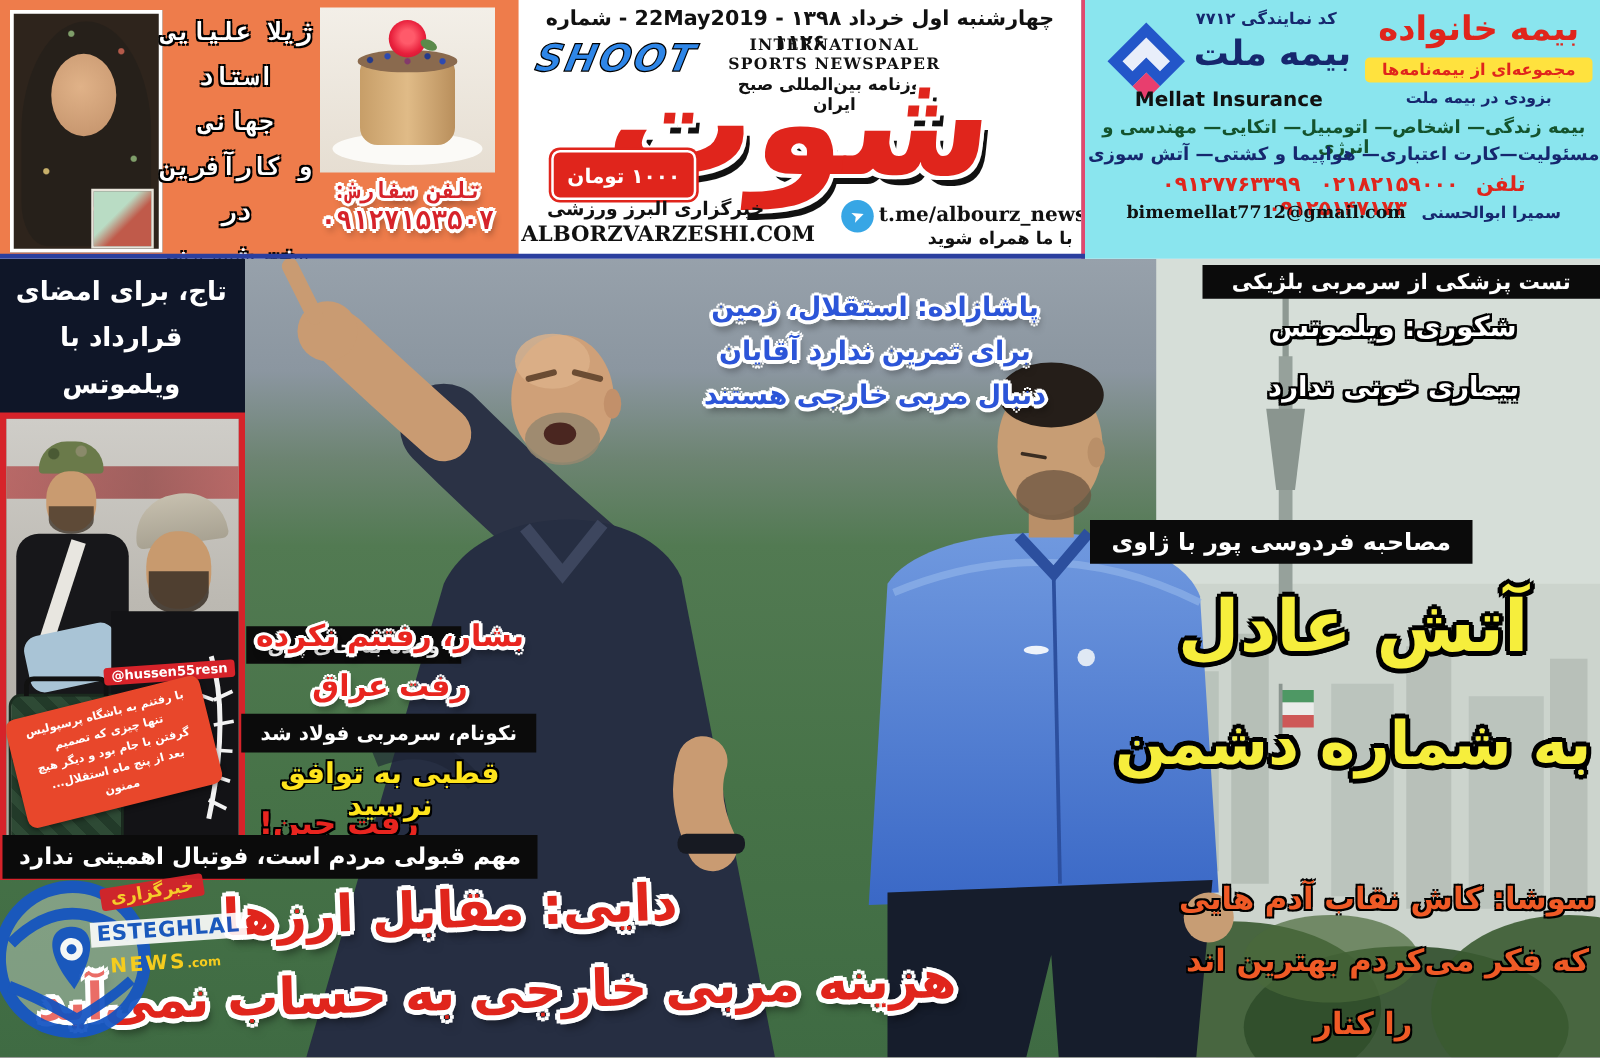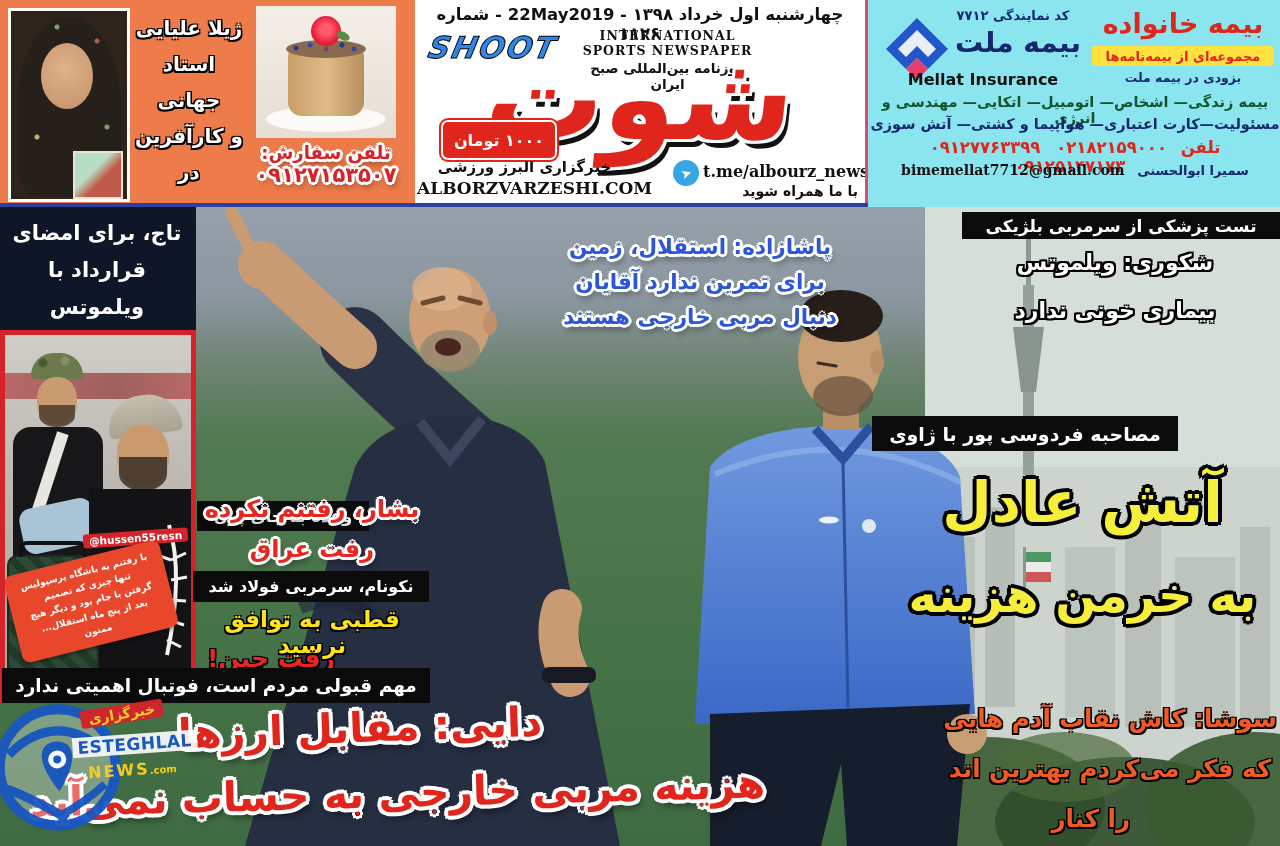--- a/index.html
+++ b/index.html
@@ -15,21 +15,21 @@
   .ol-b{text-shadow:-2px -2px 0 #000,2px -2px 0 #000,-2px 2px 0 #000,2px 2px 0 #000,0 -2px 0 #000,0 2px 0 #000,-2px 0 0 #000,2px 0 0 #000;}
   .ol-b-big{text-shadow:-3px -3px 0 #000,3px -3px 0 #000,-3px 3px 0 #000,3px 3px 0 #000,0 -4px 0 #000,0 4px 0 #000,-4px 0 0 #000,4px 0 0 #000;}
   .ol-bk{text-shadow:-1.5px -1.5px 0 #000,1.5px -1.5px 0 #000,-1.5px 1.5px 0 #000,1.5px 1.5px 0 #000;}
   .serif{font-family:"DejaVu Serif","Liberation Serif",serif;}
 </style>
 </head>
 <body>
 
 <div class="page">
 
-  <div class="abs" style="left:0;top:0;width:415px;height:204px;background:#ee7c4b;border-bottom:2px solid #1d4ed8;">
+  <div class="abs" style="left:0;top:0;width:415px;height:204px;background:#ee7c4b;border-bottom:2px solid #1d4ed8;font-family:Liberation Mono, monospace;">
 
     <div class="abs" style="left:8px;top:8px;width:116px;height:188px;border:3px solid #fff;background:#2e241c;overflow:hidden;">
       <div class="abs" style="left:6px;top:6px;width:104px;height:180px;border-radius:50% 50% 20% 20%;background:
         radial-gradient(circle 3px at 12px 20px,#c8b06a 0 2px,transparent 3px),
         radial-gradient(circle 3px at 40px 10px,#7f9e6a 0 2px,transparent 3px),
         radial-gradient(circle 3px at 80px 24px,#b45a4a 0 2px,transparent 3px),
         radial-gradient(circle 3px at 20px 120px,#c8b06a 0 2px,transparent 3px),
         radial-gradient(circle 3px at 90px 110px,#7f9e6a 0 2px,transparent 3px),
         radial-gradient(circle 3px at 60px 150px,#b45a4a 0 2px,transparent 3px),#26201a;"></div>
       <div class="abs" style="left:30px;top:32px;width:52px;height:66px;border-radius:50%;background:radial-gradient(circle at 45% 40%,#e0b288,#c2916a);"></div>
@@ -250,21 +250,21 @@
 
     <div class="abs rtl ctr kicker" style="left:962px;top:5px;width:318px;height:27px;font-size:17px;">تست پزشکی از سرمربی بلژیکی</div>
     <div class="abs rtl" style="left:950px;top:32px;width:330px;text-align:center;color:#fff;font-weight:bold;font-size:22px;line-height:48px;">
       <div class="ol-b">شکوری: ویلموتس</div>
       <div class="ol-b">بیماری خونی ندارد</div>
     </div>
 
     <div class="abs rtl ctr kicker" style="left:872px;top:209px;width:306px;height:35px;font-size:19px;">مصاحبه فردوسی پور با ژاوی</div>
     <div class="abs rtl" style="left:885px;top:246px;width:395px;text-align:center;color:#f6ee3c;font-weight:bold;">
       <div class="ol-b-big" style="font-size:57px;line-height:98px;">آتش عادل</div>
-      <div class="ol-b-big" style="font-size:48px;line-height:88px;">به خرمن هزینه</div>
+      <div class="ol-b-big" style="font-size:48px;line-height:88px;">به شماره دشمن</div>
     </div>
 
     <div class="abs rtl ctr kicker" style="left:197px;top:250px;width:172px;height:30px;font-size:16.5px;margin-top:44px;">وعده به جای پول</div>
     <div class="abs rtl" style="left:196px;top:282px;width:232px;text-align:center;color:#e8251f;font-weight:bold;font-size:24px;line-height:40px;">
       <div class="ol-w">بشار، رفتنم نکرده</div>
       <div class="ol-w">رفت عراق</div>
     </div>
 
     <div class="abs rtl ctr kicker" style="left:193px;top:364px;width:236px;height:31px;font-size:16px;">نکونام، سرمربی فولاد شد</div>
 

